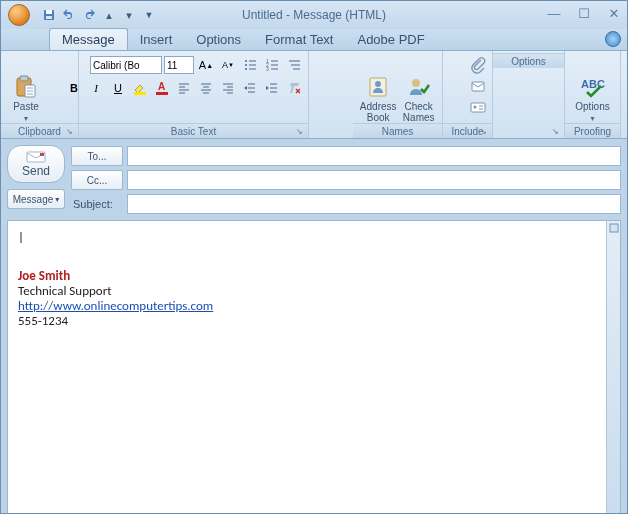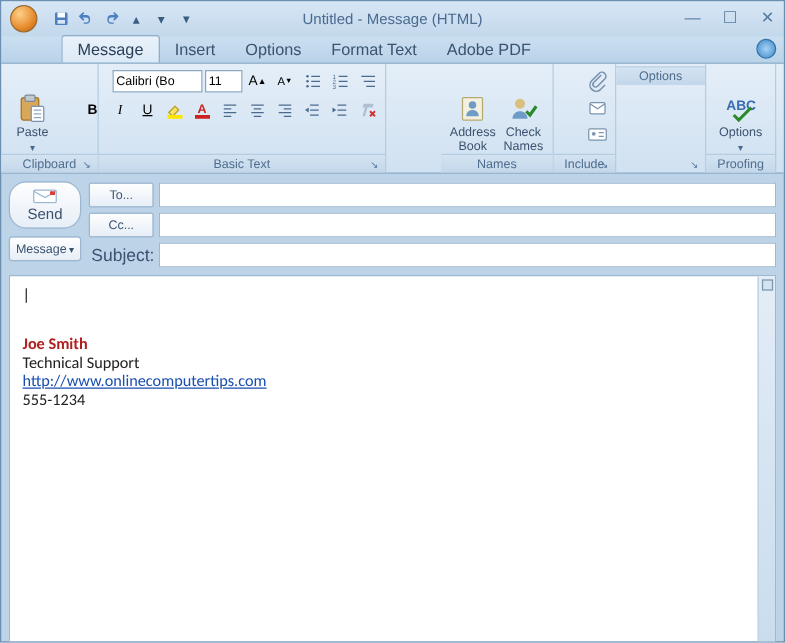--- a/index.html
+++ b/index.html
@@ -108,21 +108,21 @@
   border:1px solid #9cb7d0; border-radius:3px;
   font-size:10px; color:#3b5270; display:flex;align-items:center;justify-content:center;gap:2px;
 }
 .fields { flex:1; display:flex;flex-direction:column;gap:4px; padding-top:1px;}
 .field-row { display:flex; gap:4px; align-items:center;}
 .field-btn {
   width:52px; height:20px; background:linear-gradient(#fefefe,#e7eef7);
   border:1px solid #9cb7d0; border-radius:2px; font-size:10px;color:#3b5270;
   display:flex;align-items:center;justify-content:center;
 }
-.field-lbl { width:52px; font-size:14px; color:#3b5270; text-align:left; padding-left:2px;}
+.field-lbl { width:52px; font-size:11px; color:#3b5270; text-align:left; padding-left:2px;}
 .field-input {
   flex:1; height:20px; border:1px solid #9cb7d0; background:#fff; padding:0 4px; font-size:11px;
 }
 
 .body-wrap { padding:6px; }
 .body-area {
   background:#fff; border:1px solid #9cb7d0;
   height: 302px; padding:8px 10px; position:relative;
   font-family: Calibri, sans-serif; font-size:13px; color:#222;
   overflow:auto;

